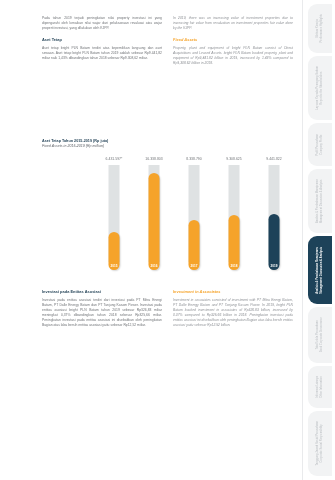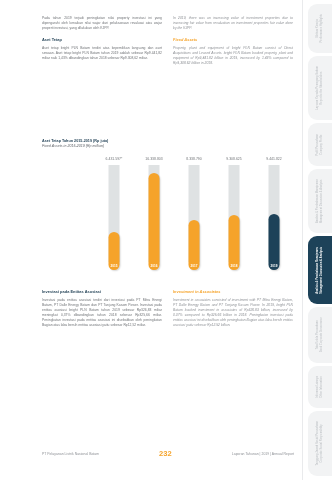--- a/index.html
+++ b/index.html
@@ -301,25 +301,20 @@
         <h3 class="h-sub">Investasi pada Entitas Asosiasi</h3>
         <p class="para">Investasi pada entitas asosiasi terdiri dari investasi pada PT Mitra Energi Batam, PT Dalle Energy Batam dan PT Tanjung Kasam Power. Investasi pada entitas asosiasi bright PLN Batam tahun 2019 sebesar Rp326,83 miliar meningkat 0,37% dibandingkan tahun 2018 sebesar Rp325,66 miliar. Peningkatan investasi pada entitas asosiasi ini disebabkan oleh peningkatan Bagian atas laba bersih entitas asosiasi yaitu sebesar Rp12,52 miliar.</p>
       </div>
       <div class="col">
         <h3 class="h-sub en">Investment in Associates</h3>
         <p class="para en">Investment in associates consisted of investment with PT Mitra Energi Batam, PT Dalle Energy Batam and PT Tanjung Kasam Power. In 2019, bright PLN Batam booked investment in associates of Rp326.83 billion, increased by 0.37% compared to Rp325.66 billion in 2018. Peningkatan investasi pada entitas asosiasi ini disebabkan oleh peningkatan Bagian atas laba bersih entitas asosiasi yaitu sebesar Rp12.52 billion.</p>
       </div>
     </div>
   </div>
 
-  <div class="footer">
-    <div class="footer-left">PT Pelayanan Listrik Nasional Batam</div>
-    <div class="footer-page">232</div>
-    <div class="footer-right">Laporan Tahunan | 2019 | Annual Report</div>
-  </div>
 
   <div class="rail">
     <div class="rail-edge"></div>
     <div class="rail-inner" id="rail-inner">
         <div class="tab">
           <span class="tab-label">Ikhtisar Kinerja
 Performance Highlights</span>
         </div>
         <div class="tab">
           <span class="tab-label">Laporan Kepada Pemegang Saham

